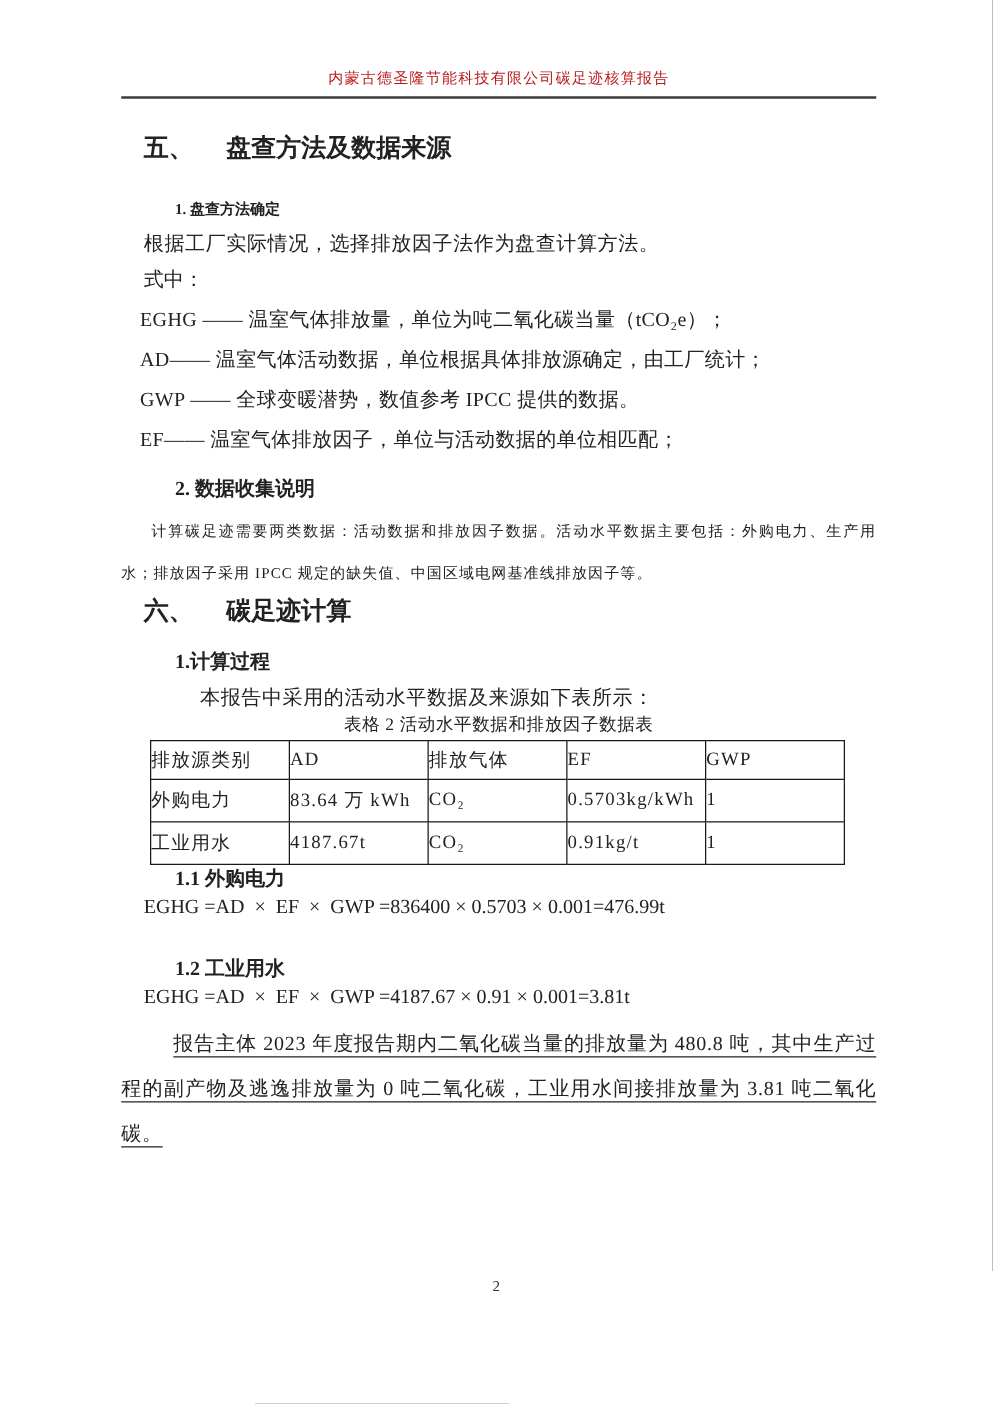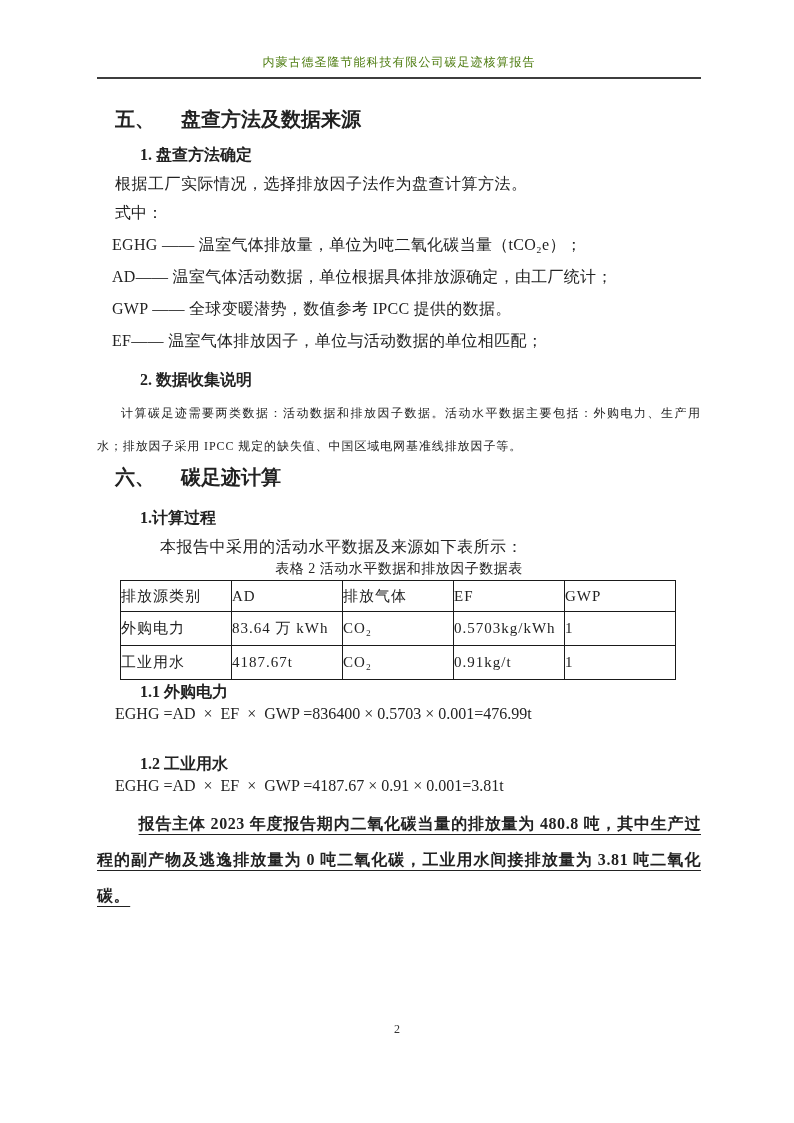--- a/index.html
+++ b/index.html
@@ -5,26 +5,26 @@
   html,body{margin:0;padding:0;background:#8a8a8a;}
   .page{
     width:794px;height:1123px;background:#ffffff;position:relative;
     margin:0 auto;box-sizing:border-box;
     padding:55px 93px 0 97px;
     font-family:"Liberation Serif","DejaVu Serif",serif;
     color:#222;
     overflow:hidden;
   }
   .doc-header{
-    text-align:center;font-size:12px;letter-spacing:1px;color:#4d7c0f;
+    text-align:center;font-size:12px;letter-spacing:1px;color:#b91c1c;
     padding-bottom:7px;border-bottom:2px solid #3d3d3d;line-height:15px;
   }
   .sec-heading{margin-top:27px;font-size:20px;font-weight:bold;line-height:26px;padding-left:18px;}
   .sec-heading .sec-num{margin-right:26px;}
-  .sub-heading{margin-top:12px;font-size:16px;font-weight:bold;line-height:22px;padding-left:43px;font-family:Liberation Serif, serif;}
+  .sub-heading{margin-top:24px;font-size:12px;font-weight:bold;line-height:22px;padding-left:43px;font-family:Liberation Serif, serif;}
   .body-par{margin-top:7px;font-size:16px;line-height:22px;padding-left:18px;letter-spacing:0.5px;}
   .formula-center{margin-top:7px;font-size:16px;line-height:22px;text-align:center;white-space:pre-wrap;}
   .where-label{margin-top:7px;font-size:16px;line-height:22px;padding-left:18px;}
   .definition{margin-top:10px;font-size:16px;line-height:22px;padding-left:15px;letter-spacing:0.3px;white-space:pre-wrap;font-family:Liberation Serif, serif;}
   .wrap-par{
     margin-top:6px;font-size:12px;line-height:33px;letter-spacing:0.9px;
     text-align:justify;text-indent:2em;
   }
   .sub-heading-2{margin-top:17px;font-size:16px;font-weight:bold;line-height:22px;padding-left:43px;}
   .intro-par{margin-top:7px;font-size:16px;line-height:22px;padding-left:63px;letter-spacing:0.5px;}
@@ -36,21 +36,21 @@
   table.data-table th,table.data-table td{
     border:1.5px solid #1a1a1a;text-align:left;padding:0;
     font-weight:normal;letter-spacing:1px;
   }
   table.data-table th{height:30px;}
   table.data-table td{height:33px;}
   .calc-heading{margin-top:1px;font-size:16px;font-weight:bold;line-height:22px;padding-left:43px;}
   .calc-heading-2{margin-top:28px;font-size:16px;font-weight:bold;line-height:22px;padding-left:43px;}
   .calc-formula{font-size:16px;line-height:22px;padding-left:18px;white-space:pre-wrap;}
   .conclusion{
-    margin-top:9px;font-size:16px;font-weight:bold;line-height:36px;
+    margin-top:9px;font-size:16px;font-weight:normal;line-height:36px;
     letter-spacing:0.6px;text-align:justify;text-indent:2.6em;
     text-decoration:underline;text-underline-offset:5px;
   }
   .page-footer{
     position:absolute;left:0;top:1022px;width:100%;
     text-align:center;font-size:12px;color:#333;
   }
 </style>
 </head>
 <body>

